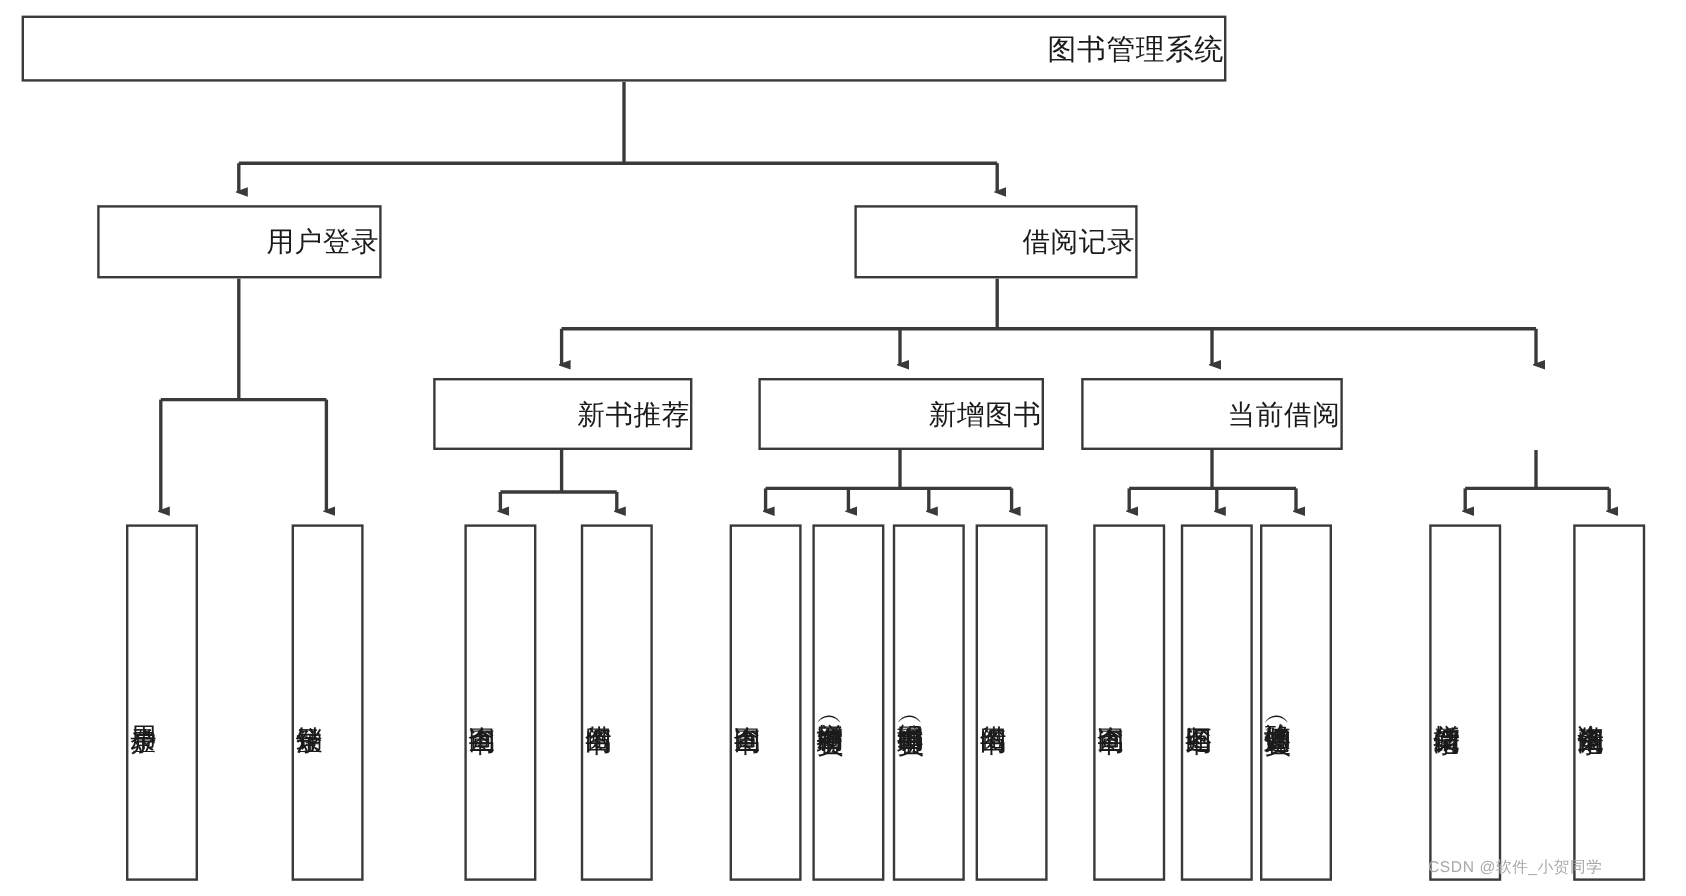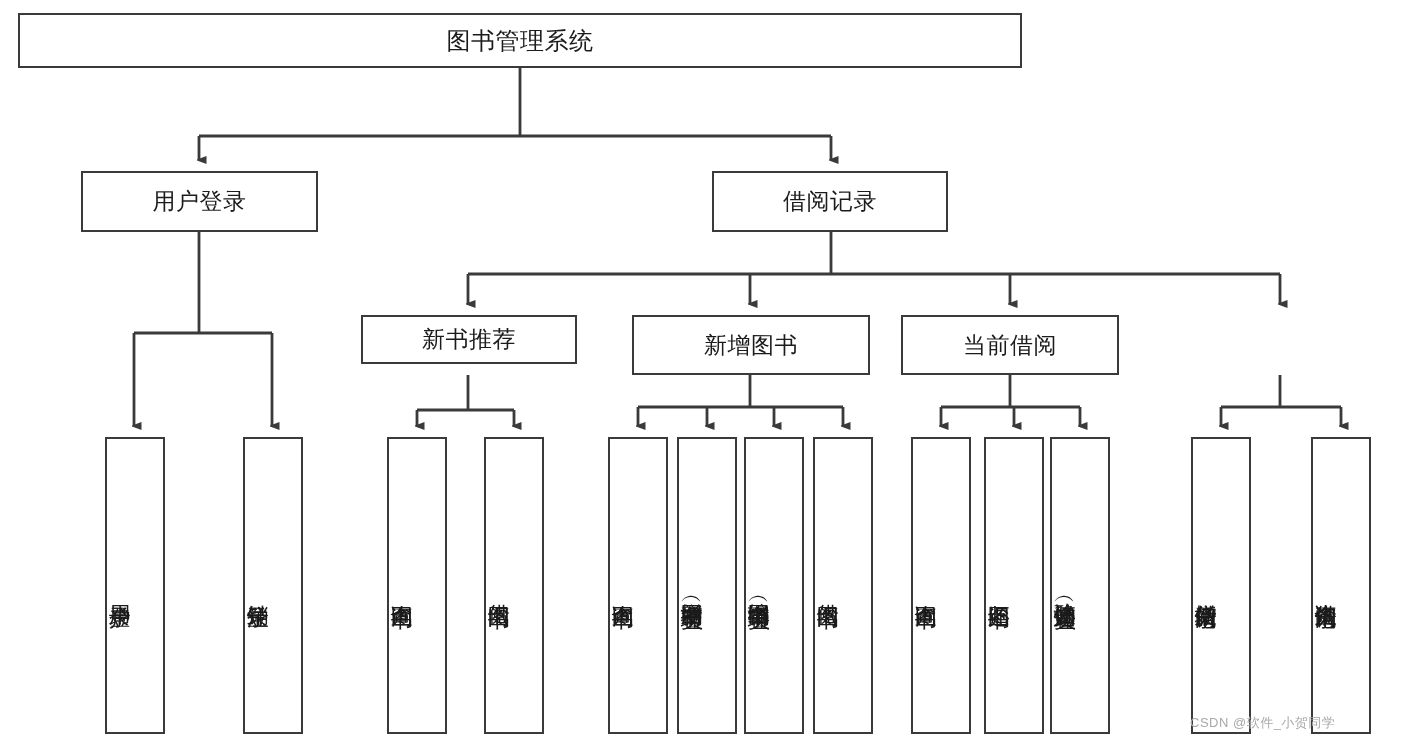--- a/index.html
+++ b/index.html
@@ -26,21 +26,21 @@
     height: 747px;
     pointer-events: none;
   }
   .node {
     position: absolute;
     box-sizing: border-box;
     border: 2.5px solid #3a3a3a;
     background: #ffffff;
     display: flex;
     align-items: center;
-    justify-content: center;
+    justify-content: flex-end;
     color: #1b1b1b;
   }
   .node.horiz {
     font-size: 23px;
     letter-spacing: 0.5px;
   }
   .node.root {
     font-size: 24px;
   }
   .node.leaf {
@@ -123,21 +123,21 @@
     <span>图书管理系统</span>
   </div>
 
   <div class="node horiz" style="left: 81px; top: 171px; width: 237px; height: 61px;">
     <span>用户登录</span>
   </div>
   <div class="node horiz" style="left: 712px; top: 171px; width: 236px; height: 61px;">
     <span>借阅记录</span>
   </div>
 
-  <div class="node horiz" style="left: 361px; top: 315px; width: 216px; height: 49px;">
+  <div class="node horiz" style="left: 361px; top: 315px; width: 216px; height: 60px;">
     <span>新书推荐</span>
   </div>
   <div class="node horiz" style="left: 632px; top: 315px; width: 238px; height: 60px;">
     <span>新增图书</span>
   </div>
   <div class="node horiz" style="left: 901px; top: 315px; width: 218px; height: 60px;">
     <span>当前借阅</span>
   </div>
 
   <div class="node leaf" style="left: 105px; top: 437px; width: 60px; height: 297px;">

